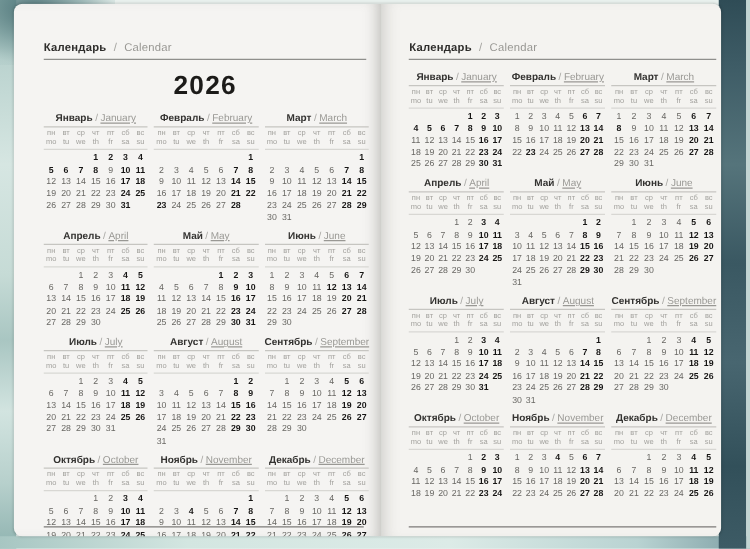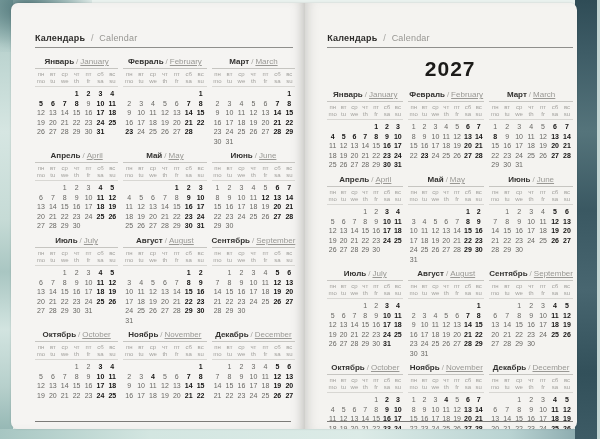--- a/index.html
+++ b/index.html
@@ -64,20 +64,21 @@
 <div class="cover-right"></div>
 
 <div class="spread">
 
   <section class="page page-left">
     <header class="page-header">
       <span class="hdr-ru">Календарь</span>
       <span class="hdr-sep">/</span>
       <span class="hdr-en">Calendar</span>
     </header>
+    <h1 class="year">2026</h1>
     <div class="months">
         <div class="month">
           <div class="m-title"><span class="m-ru">Январь</span><span class="m-sep">/</span><span class="m-en">January</span></div>
           <div class="wk">
             <span>пн</span>
             <span>вт</span>
             <span>ср</span>
             <span>чт</span>
             <span>пт</span>
             <span>сб</span>
@@ -713,21 +714,20 @@
       </div>
     <div class="bottom-rule"></div>
   </section>
 
   <section class="page page-right">
     <header class="page-header">
       <span class="hdr-ru">Календарь</span>
       <span class="hdr-sep">/</span>
       <span class="hdr-en">Calendar</span>
     </header>
-    <h1 class="year">2027</h1>
     <div class="months">
         <div class="month">
           <div class="m-title"><span class="m-ru">Январь</span><span class="m-sep">/</span><span class="m-en">January</span></div>
           <div class="wk">
             <span>пн</span>
             <span>вт</span>
             <span>ср</span>
             <span>чт</span>
             <span>пт</span>
             <span>сб</span>

